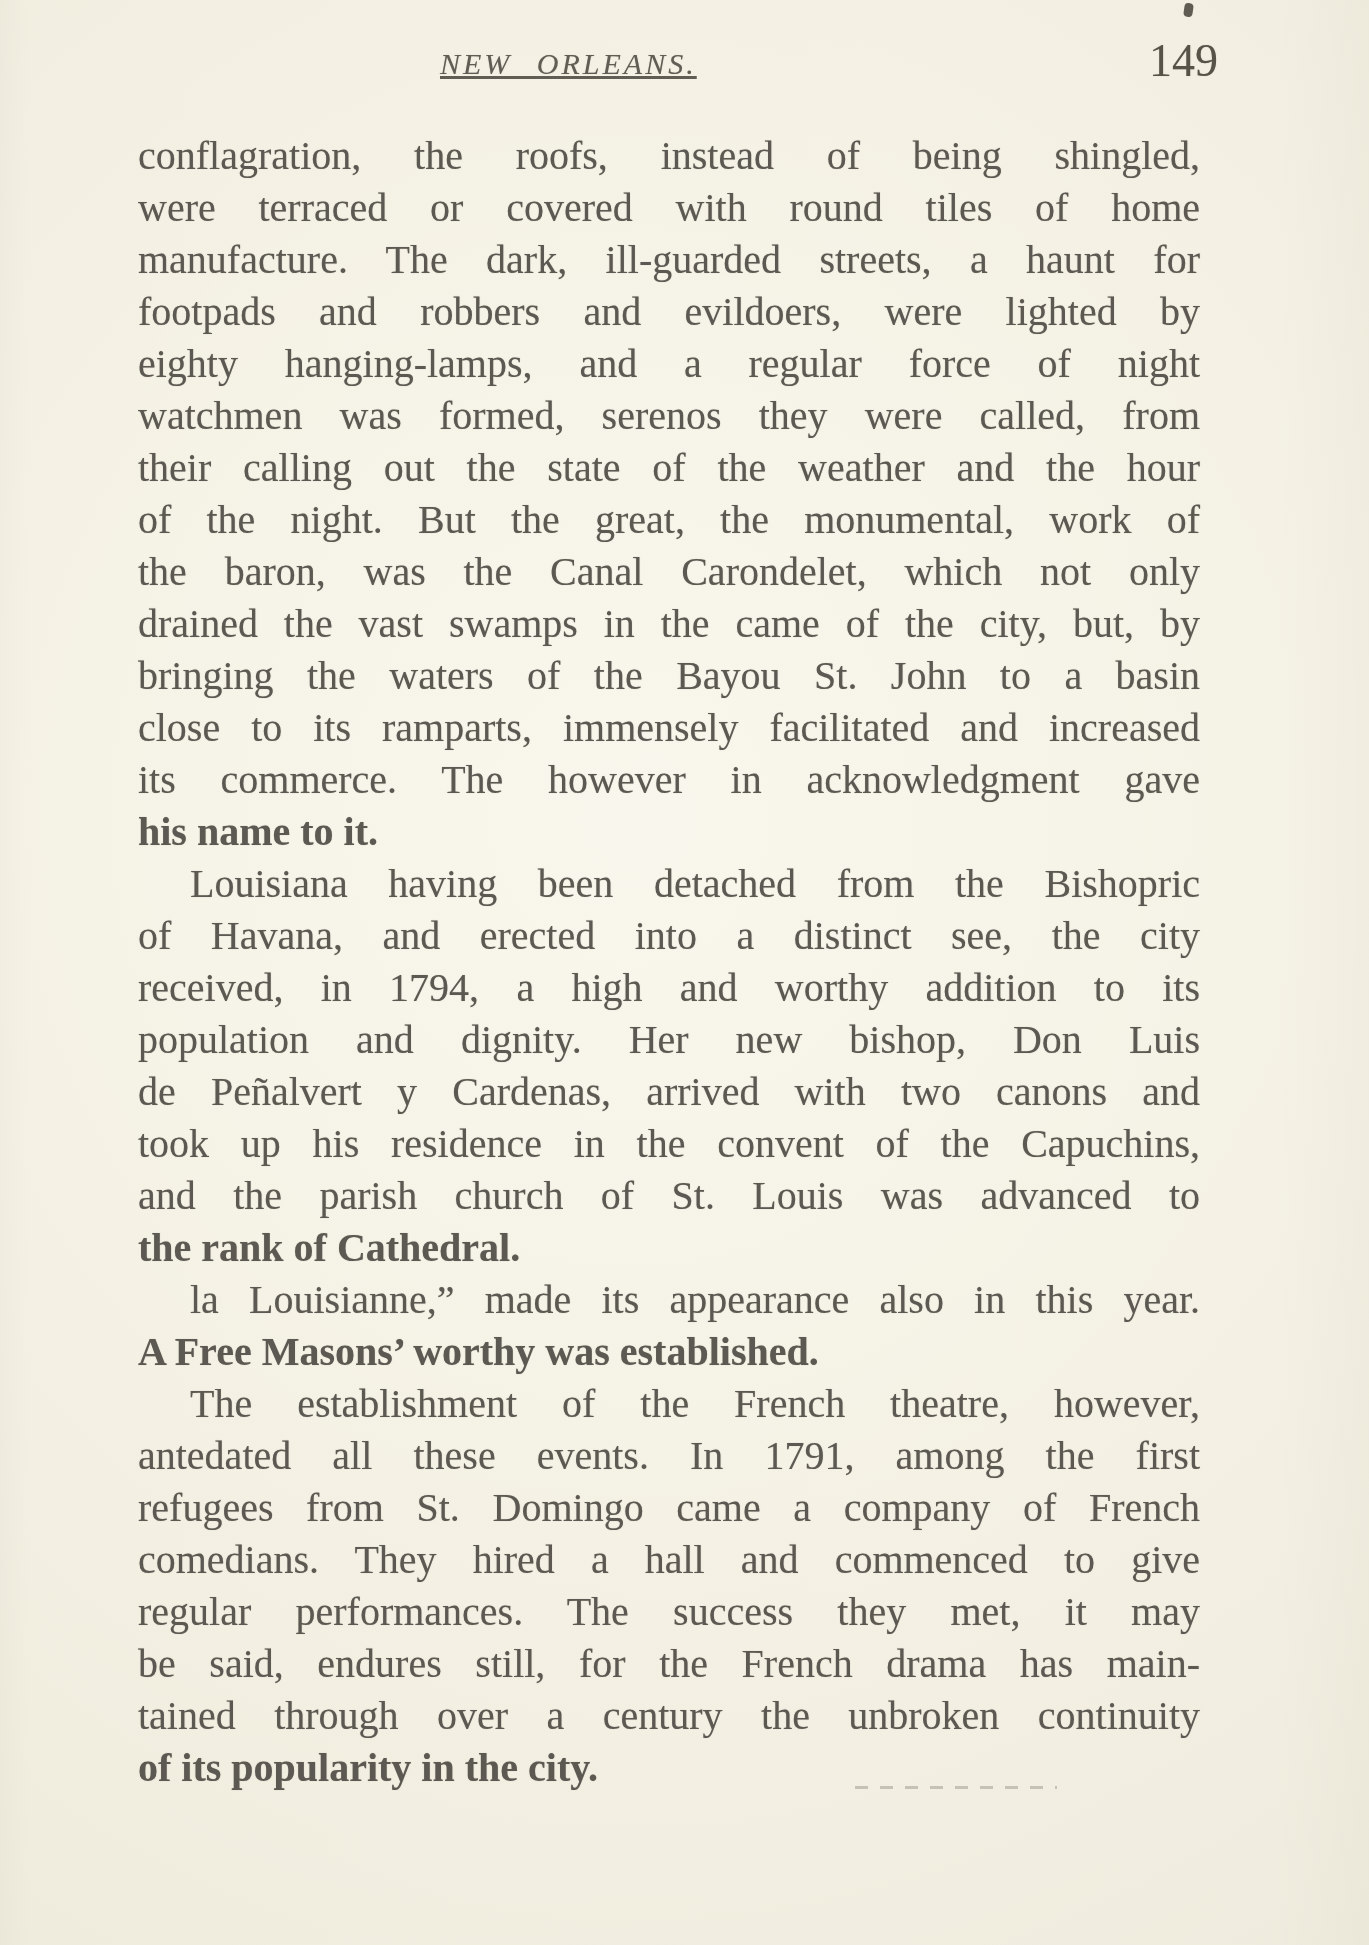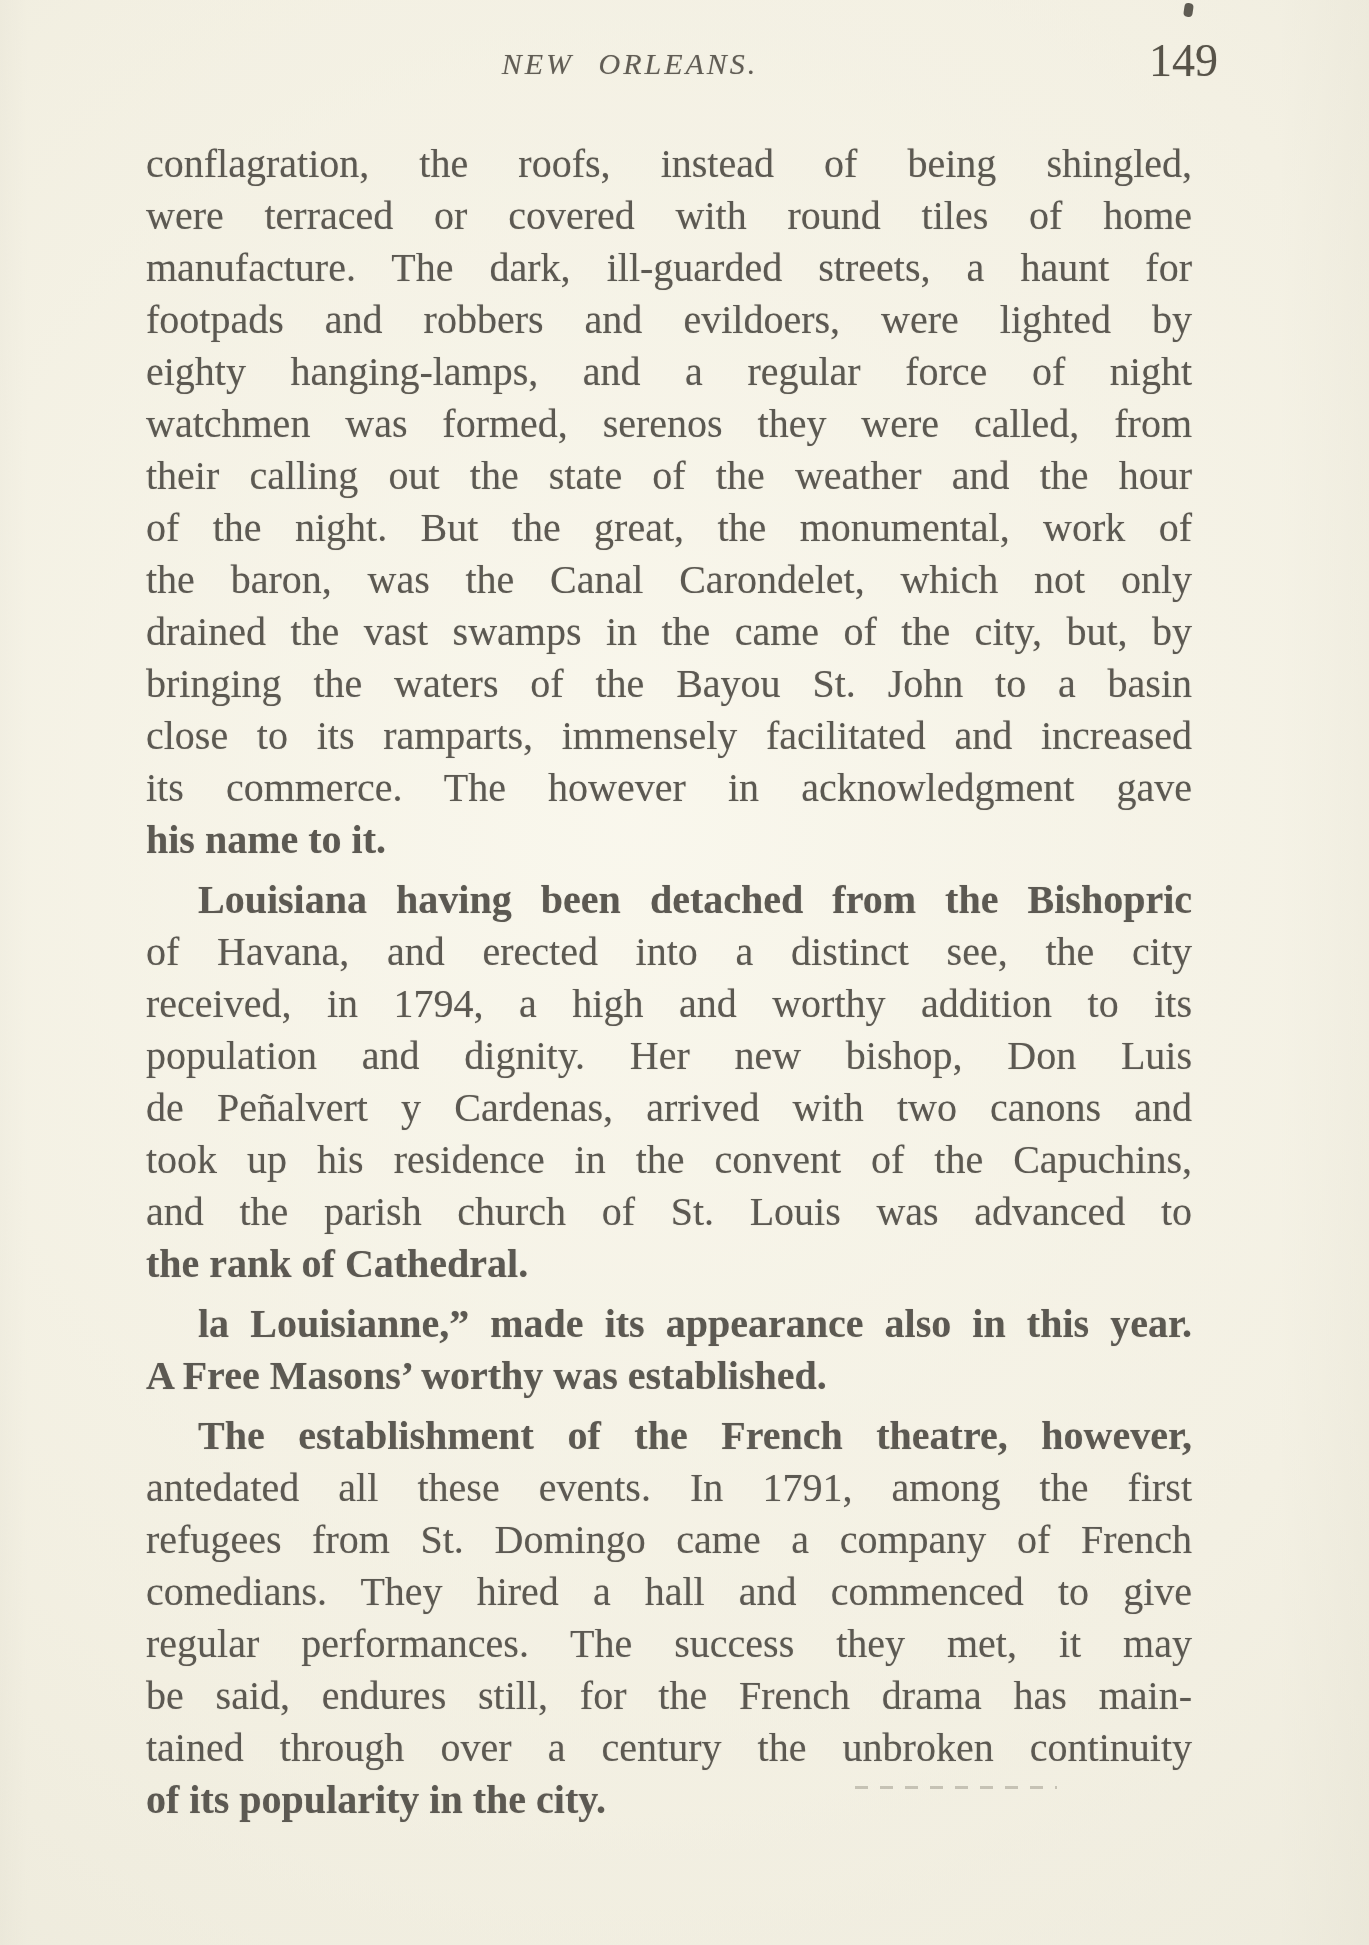--- a/index.html
+++ b/index.html
@@ -12,47 +12,47 @@
       radial-gradient(ellipse 120% 90% at 46% 42%, rgba(250,248,238,0.9) 0%, rgba(244,241,229,0.45) 55%, rgba(228,225,210,0.55) 100%),
       linear-gradient(90deg, #e9e6d7 0px, #f1eedf 28px, #f2efe1 1280px, #eae7d8 1369px),
       linear-gradient(180deg, #eeebdc 0px, #f2efe1 60px, #f2efe1 1860px, #edeadb 1945px),
       #f1eede;
     color: #5c5952;
     font-family: "Liberation Serif", "DejaVu Serif", serif;
   }
   .running-head {
     position: absolute;
     left: 440px; top: 47px; width: 380px;
-    text-align: center;
     font-style: italic;
     font-size: 30px;
     letter-spacing: 3px;
     word-spacing: 14px;
     color: #615d55;
     text-shadow: 0 0 1px rgba(92,88,80,0.35);
+    text-decoration: underline;
   }
   .page-number {
     position: absolute;
     left: 1108px; top: 34px; width: 110px;
     text-align: right;
     font-size: 46px;
     color: #575349;
     text-shadow: 0 0 1px rgba(92,88,80,0.35);
   }
   .text-block {
     position: absolute;
     left: 138px; top: 130px;
     width: 1062px;
     font-size: 40px;
     line-height: 52px;
     color: #5c5952;
     text-shadow: 0 0 1px rgba(95,91,82,0.4);
   }
-  .para { margin: 8px; }
-  .para.indent .line:first-child { text-indent: 52px; font-weight: bold; }
+  .para { margin: 0; }
+  .para.indent .line:first-child { text-indent: 52px; }
   .line {
     text-align: justify;
     text-align-last: justify;
     white-space: normal;
   }
   .line.end { text-align-last: left; font-weight: bold; }
   .artifact-fleck {
     position: absolute;
     left: 1184px; top: 3px;
     width: 9px; height: 14px;

